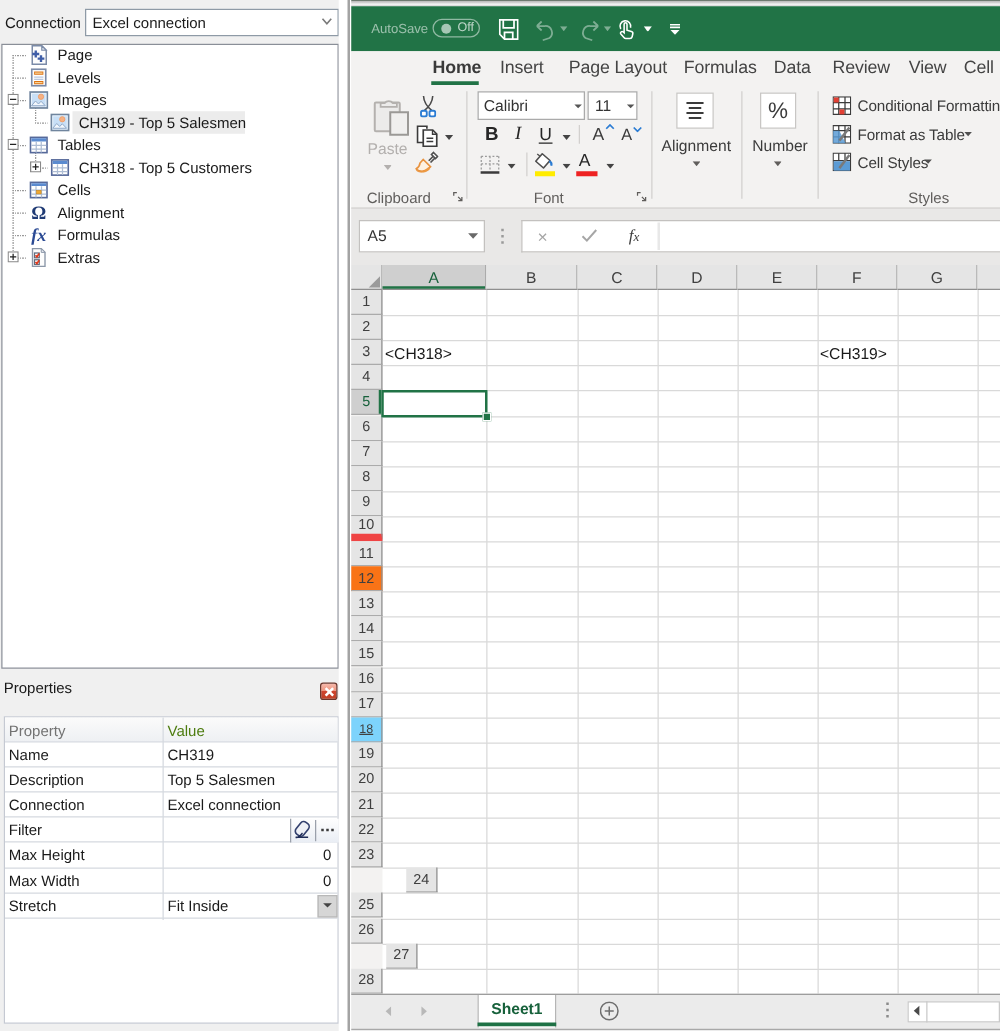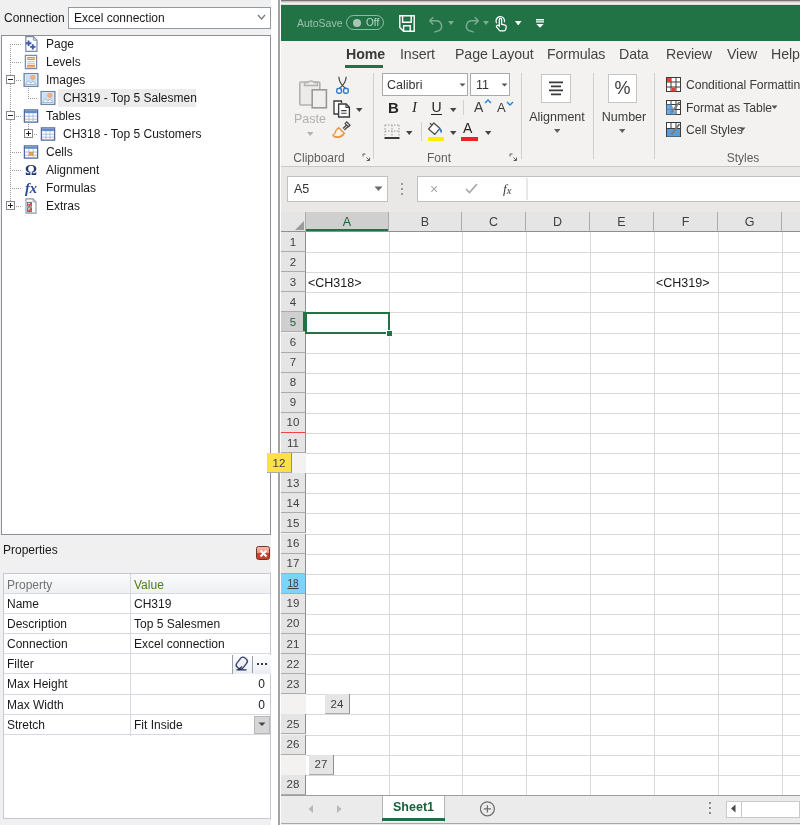--- a/index.html
+++ b/index.html
@@ -211,21 +211,21 @@
 
 <div class="abs" style="left:281px;top:41px;width:519px;height:27px;background:#f3f2f1"></div>
 <div class="abs flexc" style="left:346px;top:41px;height:25px;font-size:14.2px;letter-spacing:-0.1px;font-weight:bold;color:#3a3a3a">Home</div>
 <div class="abs" style="left:345px;top:64.5px;width:38px;height:3px;background:#217346"></div>
 <div class="abs flexc" style="left:400px;top:41px;height:25px;font-size:14.2px;letter-spacing:-0.1px;color:#444">Insert</div>
 <div class="abs flexc" style="left:455px;top:41px;height:25px;font-size:14.2px;letter-spacing:-0.1px;color:#444">Page Layout</div>
 <div class="abs flexc" style="left:547px;top:41px;height:25px;font-size:14.2px;letter-spacing:-0.1px;color:#444">Formulas</div>
 <div class="abs flexc" style="left:619px;top:41px;height:25px;font-size:14.2px;letter-spacing:-0.1px;color:#444">Data</div>
 <div class="abs flexc" style="left:666px;top:41px;height:25px;font-size:14.2px;letter-spacing:-0.1px;color:#444">Review</div>
 <div class="abs flexc" style="left:727px;top:41px;height:25px;font-size:14.2px;letter-spacing:-0.1px;color:#444">View</div>
-<div class="abs flexc" style="left:771px;top:41px;height:25px;font-size:14.2px;letter-spacing:-0.1px;color:#444">Help</div>
+<div class="abs flexc" style="left:771px;top:41px;height:25px;font-size:14.2px;letter-spacing:-0.1px;color:#444">Cell</div>
 
 <div class="abs" style="left:281px;top:68px;width:519px;height:98px;background:#f3f2f1"></div>
 <div class="abs" style="left:281px;top:166px;width:519px;height:1px;background:#cbc9c7"></div>
 
 <svg class="abs" style="left:297px;top:76px" width="31" height="33" viewBox="0 0 31 33">
 <rect x="2.8" y="6" width="20" height="23" rx="1" fill="#ecebea" stroke="#b4b1ae" stroke-width="1.6"></rect>
 <path d="M7.5 9.5 v-3 h3.2 a4 3.6 0 0 1 6.6 0 h3.2 v3 z" fill="#ecebea" stroke="#b4b1ae" stroke-width="1.4"></path>
 <rect x="15.2" y="13.8" width="14.2" height="18" fill="#f0efee" stroke="#9b9996" stroke-width="1.6"></rect>
 </svg>
 <div class="abs" style="left:294px;top:112px;width:32px;text-align:center;font-size:12.5px;color:#b3b0ae">Paste</div>
@@ -434,23 +434,23 @@
 
 <div style="position:absolute;left:281px;top:232.0px;width:25px;height:20.1px;background:#e5e5e5;border-bottom:1px solid #ababab;border-right:1px solid #8f8f8f;box-sizing:border-box;display:flex;align-items:center;justify-content:center;font-size:11.5px;color:#404040;">1</div>
 <div style="position:absolute;left:281px;top:252.1px;width:25px;height:20.1px;background:#e5e5e5;border-bottom:1px solid #ababab;border-right:1px solid #8f8f8f;box-sizing:border-box;display:flex;align-items:center;justify-content:center;font-size:11.5px;color:#404040;">2</div>
 <div style="position:absolute;left:281px;top:272.2px;width:25px;height:20.1px;background:#e5e5e5;border-bottom:1px solid #ababab;border-right:1px solid #8f8f8f;box-sizing:border-box;display:flex;align-items:center;justify-content:center;font-size:11.5px;color:#404040;">3</div>
 <div style="position:absolute;left:281px;top:292.3px;width:25px;height:20.1px;background:#e5e5e5;border-bottom:1px solid #ababab;border-right:1px solid #8f8f8f;box-sizing:border-box;display:flex;align-items:center;justify-content:center;font-size:11.5px;color:#404040;">4</div>
 <div style="position:absolute;left:281px;top:312.4px;width:25px;height:20.1px;background:#cfcfcf;border-bottom:1px solid #ababab;border-right:1px solid #8f8f8f;box-sizing:border-box;display:flex;align-items:center;justify-content:center;font-size:11.5px;color:#17613b;">5<div style="position:absolute;right:0;top:0;bottom:0;width:2px;background:#217346"></div></div>
 <div style="position:absolute;left:281px;top:332.5px;width:25px;height:20.1px;background:#e5e5e5;border-bottom:1px solid #ababab;border-right:1px solid #8f8f8f;box-sizing:border-box;display:flex;align-items:center;justify-content:center;font-size:11.5px;color:#404040;">6</div>
 <div style="position:absolute;left:281px;top:352.6px;width:25px;height:20.1px;background:#e5e5e5;border-bottom:1px solid #ababab;border-right:1px solid #8f8f8f;box-sizing:border-box;display:flex;align-items:center;justify-content:center;font-size:11.5px;color:#404040;">7</div>
 <div style="position:absolute;left:281px;top:372.7px;width:25px;height:20.1px;background:#e5e5e5;border-bottom:1px solid #ababab;border-right:1px solid #8f8f8f;box-sizing:border-box;display:flex;align-items:center;justify-content:center;font-size:11.5px;color:#404040;">8</div>
 <div style="position:absolute;left:281px;top:392.8px;width:25px;height:20.1px;background:#e5e5e5;border-bottom:1px solid #ababab;border-right:1px solid #8f8f8f;box-sizing:border-box;display:flex;align-items:center;justify-content:center;font-size:11.5px;color:#404040;">9</div>
-<div style="position:absolute;left:281px;top:412.9px;width:25px;height:20.1px;background:#e5e5e5;border-bottom:1px solid #ef4444;border-right:1px solid #8f8f8f;box-sizing:border-box;display:flex;align-items:center;justify-content:center;font-size:11.5px;color:#404040;">10</div>
+<div style="position:absolute;left:281px;top:412.9px;width:25px;height:20.1px;background:#e5e5e5;border-bottom:6px solid #ef4444;border-right:1px solid #8f8f8f;box-sizing:border-box;display:flex;align-items:center;justify-content:center;font-size:11.5px;color:#404040;">10</div>
 <div style="position:absolute;left:281px;top:433.0px;width:25px;height:20.1px;background:#e5e5e5;border-bottom:1px solid #ababab;border-right:1px solid #8f8f8f;box-sizing:border-box;display:flex;align-items:center;justify-content:center;font-size:11.5px;color:#404040;">11</div>
-<div style="position:absolute;left:267px;top:453.1px;width:25px;height:20.1px;background:#fde047;border-bottom:1px solid #ababab;border-right:1px solid #8f8f8f;box-sizing:border-box;display:flex;align-items:center;justify-content:center;font-size:11.5px;color:#404040;">12</div>
+<div style="position:absolute;left:281px;top:453.1px;width:25px;height:20.1px;background:#f97316;border-bottom:1px solid #ababab;border-right:1px solid #8f8f8f;box-sizing:border-box;display:flex;align-items:center;justify-content:center;font-size:11.5px;color:#404040;">12</div>
 <div style="position:absolute;left:281px;top:473.2px;width:25px;height:20.1px;background:#e5e5e5;border-bottom:1px solid #ababab;border-right:1px solid #8f8f8f;box-sizing:border-box;display:flex;align-items:center;justify-content:center;font-size:11.5px;color:#404040;">13</div>
 <div style="position:absolute;left:281px;top:493.3px;width:25px;height:20.1px;background:#e5e5e5;border-bottom:1px solid #ababab;border-right:1px solid #8f8f8f;box-sizing:border-box;display:flex;align-items:center;justify-content:center;font-size:11.5px;color:#404040;">14</div>
 <div style="position:absolute;left:281px;top:513.4px;width:25px;height:20.1px;background:#e5e5e5;border-bottom:1px solid #ababab;border-right:1px solid #8f8f8f;box-sizing:border-box;display:flex;align-items:center;justify-content:center;font-size:11.5px;color:#404040;">15</div>
 <div style="position:absolute;left:281px;top:533.5px;width:25px;height:20.1px;background:#e5e5e5;border-bottom:1px solid #ababab;border-right:1px solid #8f8f8f;box-sizing:border-box;display:flex;align-items:center;justify-content:center;font-size:11.5px;color:#404040;">16</div>
 <div style="position:absolute;left:281px;top:553.6px;width:25px;height:20.1px;background:#e5e5e5;border-bottom:1px solid #ababab;border-right:1px solid #8f8f8f;box-sizing:border-box;display:flex;align-items:center;justify-content:center;font-size:11.5px;color:#404040;">17</div>
 <div style="position:absolute;left:281px;top:573.7px;width:25px;height:20.1px;background:#7dd3fc;border-bottom:1px solid #ababab;border-right:1px solid #8f8f8f;box-sizing:border-box;display:flex;align-items:center;justify-content:center;font-size:10px;color:#404040;text-decoration:underline;">18</div>
 <div style="position:absolute;left:281px;top:593.8px;width:25px;height:20.1px;background:#e5e5e5;border-bottom:1px solid #ababab;border-right:1px solid #8f8f8f;box-sizing:border-box;display:flex;align-items:center;justify-content:center;font-size:11.5px;color:#404040;">19</div>
 <div style="position:absolute;left:281px;top:613.9px;width:25px;height:20.1px;background:#e5e5e5;border-bottom:1px solid #ababab;border-right:1px solid #8f8f8f;box-sizing:border-box;display:flex;align-items:center;justify-content:center;font-size:11.5px;color:#404040;">20</div>
 <div style="position:absolute;left:281px;top:634.0px;width:25px;height:20.1px;background:#e5e5e5;border-bottom:1px solid #ababab;border-right:1px solid #8f8f8f;box-sizing:border-box;display:flex;align-items:center;justify-content:center;font-size:11.5px;color:#404040;">21</div>
 <div style="position:absolute;left:281px;top:654.1px;width:25px;height:20.1px;background:#e5e5e5;border-bottom:1px solid #ababab;border-right:1px solid #8f8f8f;box-sizing:border-box;display:flex;align-items:center;justify-content:center;font-size:11.5px;color:#404040;">22</div>

